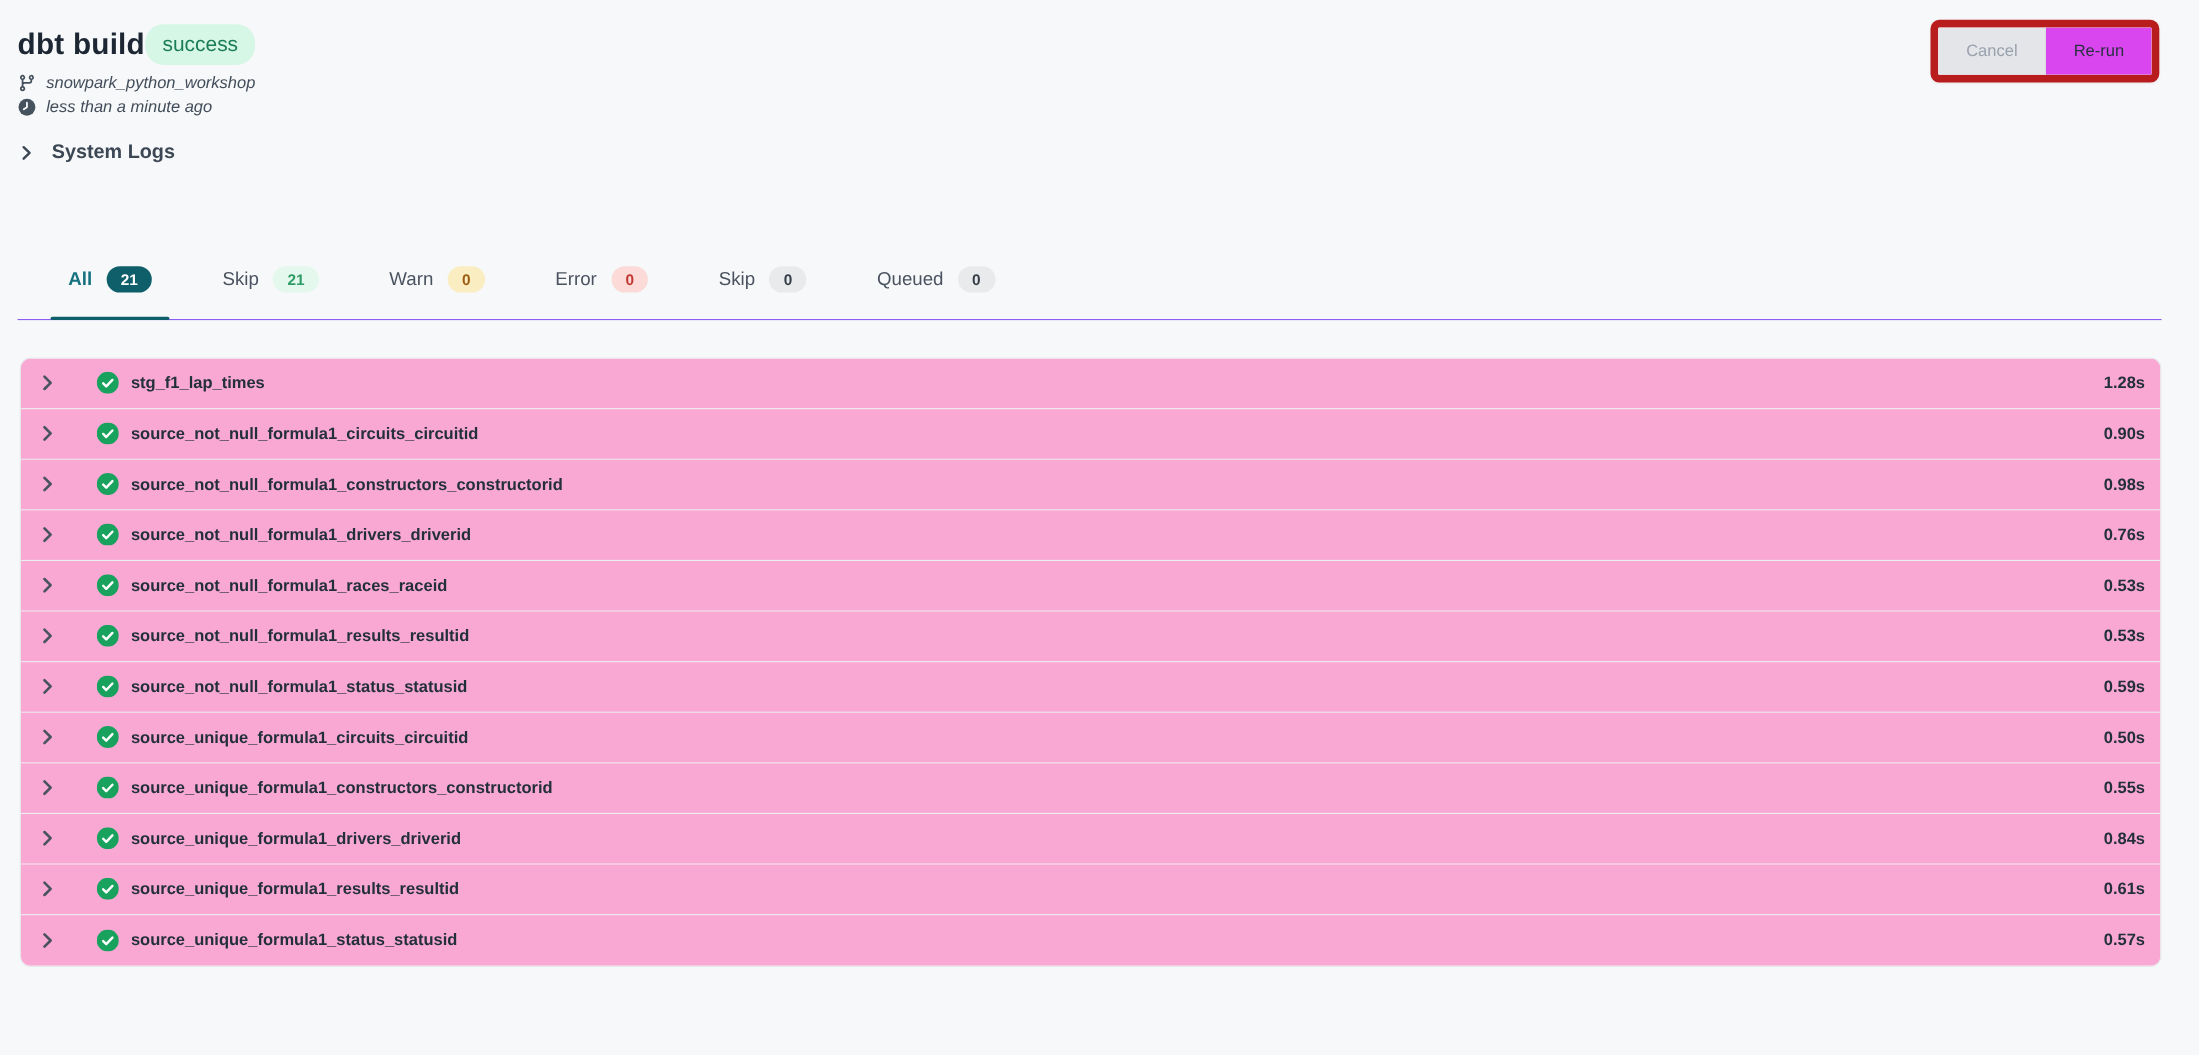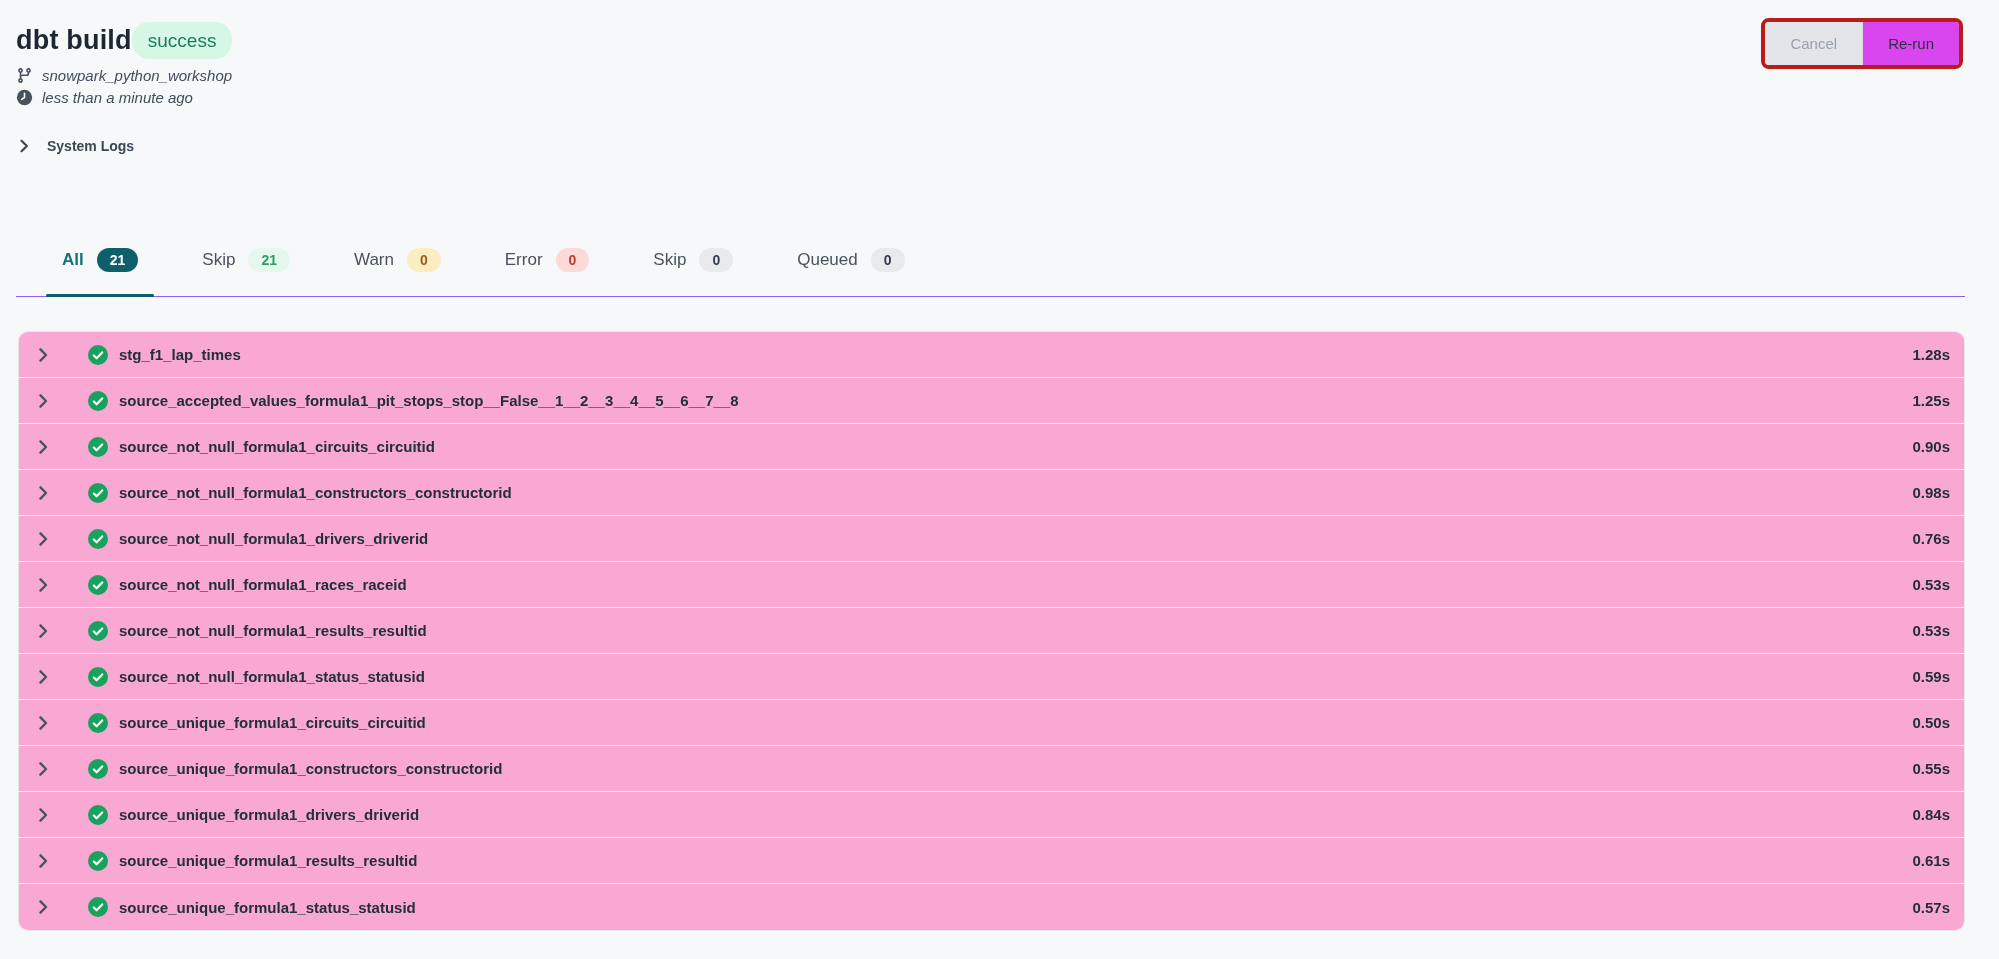--- a/index.html
+++ b/index.html
@@ -16,36 +16,36 @@
   
   .title-row { display: flex; align-items: center; }
   .page-title { font-size: 27px; font-weight: 700; color: #1c2733; letter-spacing: .2px; }
   .badge-success {
     background: #d6f6e6; color: #1b7c58;
     font-size: 19px; line-height: 1;
     padding: 9px 16px; border-radius: 17px;
   }
   .btn-group {
     position: absolute; top: 18px; right: 36px;
-    display: flex; border: 4px solid #b91c1c; border-radius: 8px;
+    display: flex; border: 7px solid #b91c1c; border-radius: 8px;
     overflow: hidden; background: #fff; box-shadow: 0 1px 2px rgba(20,30,40,.05);
   }
   .btn { font-size: 15px; padding: 13px 25px; border: none; cursor: pointer;
          font-family: inherit; background: transparent; }
   .btn-cancel { background: #e3e5e9; color: #99a1ad; border-right: 1px solid #d9dce1; cursor: default; }
   .btn-rerun { background: #d946ef; color: #28323e; }
 
   .meta { margin-top: 8px; }
   .meta-row { display: flex; align-items: center; gap: 9px; color: #424d5a;
               font-size: 15px; margin-top: 5px; font-style: italic; }
   .meta-row svg { flex: 0 0 auto; }
 
   
-  .system-logs { margin-top: 32px; display: inline-flex; align-items: center; gap: 15px;
-                 font-size: 14px; font-weight: 700; color: #3c4754; cursor: pointer; }
+  .system-logs { margin-top: 22px; display: inline-flex; align-items: center; gap: 15px;
+                 font-size: 18px; font-weight: 700; color: #3c4754; cursor: pointer; }
   .system-logs svg { color: #3c4754; }
 
   
   .tabs { margin-top: 64px; border-bottom: 1px solid #8b5cf6; display: flex; }
   .tab { position: relative; display: inline-flex; align-items: center; gap: 13px;
          padding: 26px 16px 24px 16px; margin-right: 32px; cursor: pointer;
          font-size: 17px; color: #49525e; }
   .tab:first-child { margin-left: 30px; }
   .tab.active { color: #15717e; font-weight: 700; }
   .tab.active::after { content: ""; position: absolute; left: 0; right: 0; bottom: -1px;
@@ -154,31 +154,20 @@
     <span class="row-duration">1.28s</span>
   </div>
     <div class="row">
     <svg class="row-chevron" viewBox="0 0 16 16">
       <path d="M5.7 3l5 5-5 5" fill="none" stroke="currentColor" stroke-width="2.1" stroke-linecap="round" stroke-linejoin="round"></path>
     </svg>
     <svg class="row-check" viewBox="0 0 20 20">
       <circle cx="10" cy="10" r="10" fill="#18a25d"></circle>
       <path d="M5.8 10.5l2.8 2.8 5.6-5.9" fill="none" stroke="#ffffff" stroke-width="2.2" stroke-linecap="round" stroke-linejoin="round"></path>
     </svg>
-    <span class="row-name">source_accepted_values_formula1_pit_stops_stop__False__1__2__3__4__5__6__7__8</span>
-    <span class="row-duration">1.25s</span>
-  </div>
-    <div class="row">
-    <svg class="row-chevron" viewBox="0 0 16 16">
-      <path d="M5.7 3l5 5-5 5" fill="none" stroke="currentColor" stroke-width="2.1" stroke-linecap="round" stroke-linejoin="round"></path>
-    </svg>
-    <svg class="row-check" viewBox="0 0 20 20">
-      <circle cx="10" cy="10" r="10" fill="#18a25d"></circle>
-      <path d="M5.8 10.5l2.8 2.8 5.6-5.9" fill="none" stroke="#ffffff" stroke-width="2.2" stroke-linecap="round" stroke-linejoin="round"></path>
-    </svg>
     <span class="row-name">source_not_null_formula1_circuits_circuitid</span>
     <span class="row-duration">0.90s</span>
   </div>
     <div class="row">
     <svg class="row-chevron" viewBox="0 0 16 16">
       <path d="M5.7 3l5 5-5 5" fill="none" stroke="currentColor" stroke-width="2.1" stroke-linecap="round" stroke-linejoin="round"></path>
     </svg>
     <svg class="row-check" viewBox="0 0 20 20">
       <circle cx="10" cy="10" r="10" fill="#18a25d"></circle>
       <path d="M5.8 10.5l2.8 2.8 5.6-5.9" fill="none" stroke="#ffffff" stroke-width="2.2" stroke-linecap="round" stroke-linejoin="round"></path>

